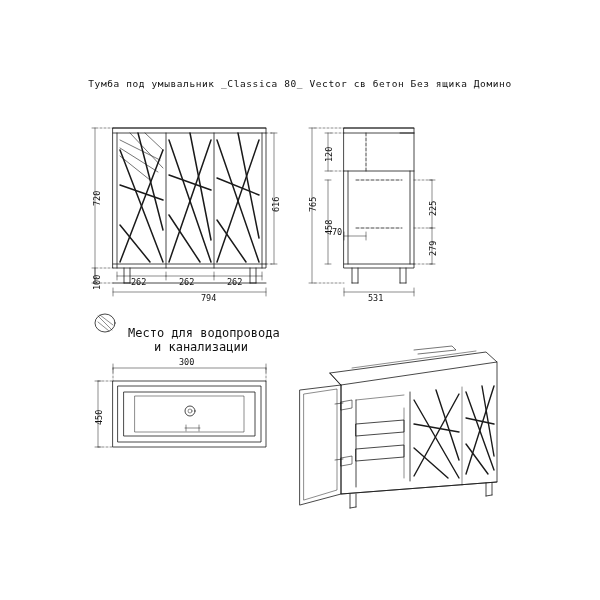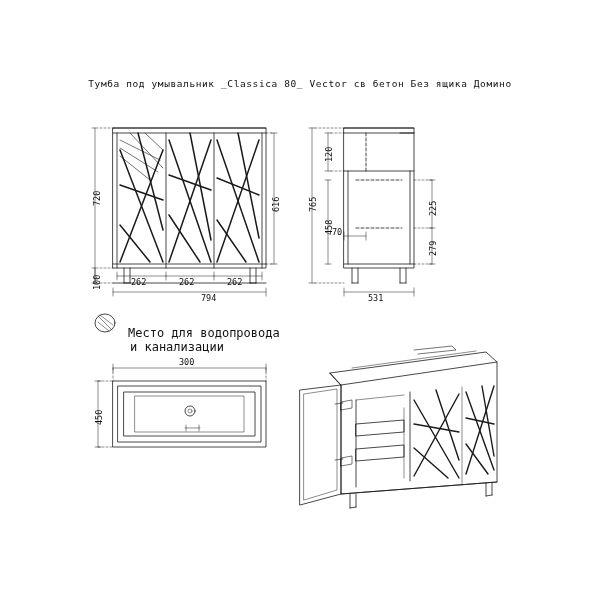--- a/index.html
+++ b/index.html
@@ -282,18 +282,18 @@
 
   <div class="lbl rot" style="left:324px; top:162px;">120</div>
   <div class="lbl rot" style="left:308px; top:212px;">765</div>
   <div class="lbl rot" style="left:324px; top:235px;">458</div>
   <div class="lbl rot" style="left:428px; top:216px;">225</div>
   <div class="lbl rot" style="left:428px; top:256px;">279</div>
   <div class="lbl" style="left:332px; top:227px;">70</div>
   <div class="lbl" style="left:368px; top:293px;">531</div>
 
   <div class="note" style="left:128px; top:326px;">Место для водопровода</div>
-  <div class="note" style="left:130px; top:340px;">и канализации</div>
+  <div class="note" style="left:154px; top:340px;">и канализации</div>
 
   <div class="lbl" style="left:179px; top:357px;">300</div>
   <div class="lbl rot" style="left:94px; top:425px;">450</div>
 
 </div>
 
 </body></html>

